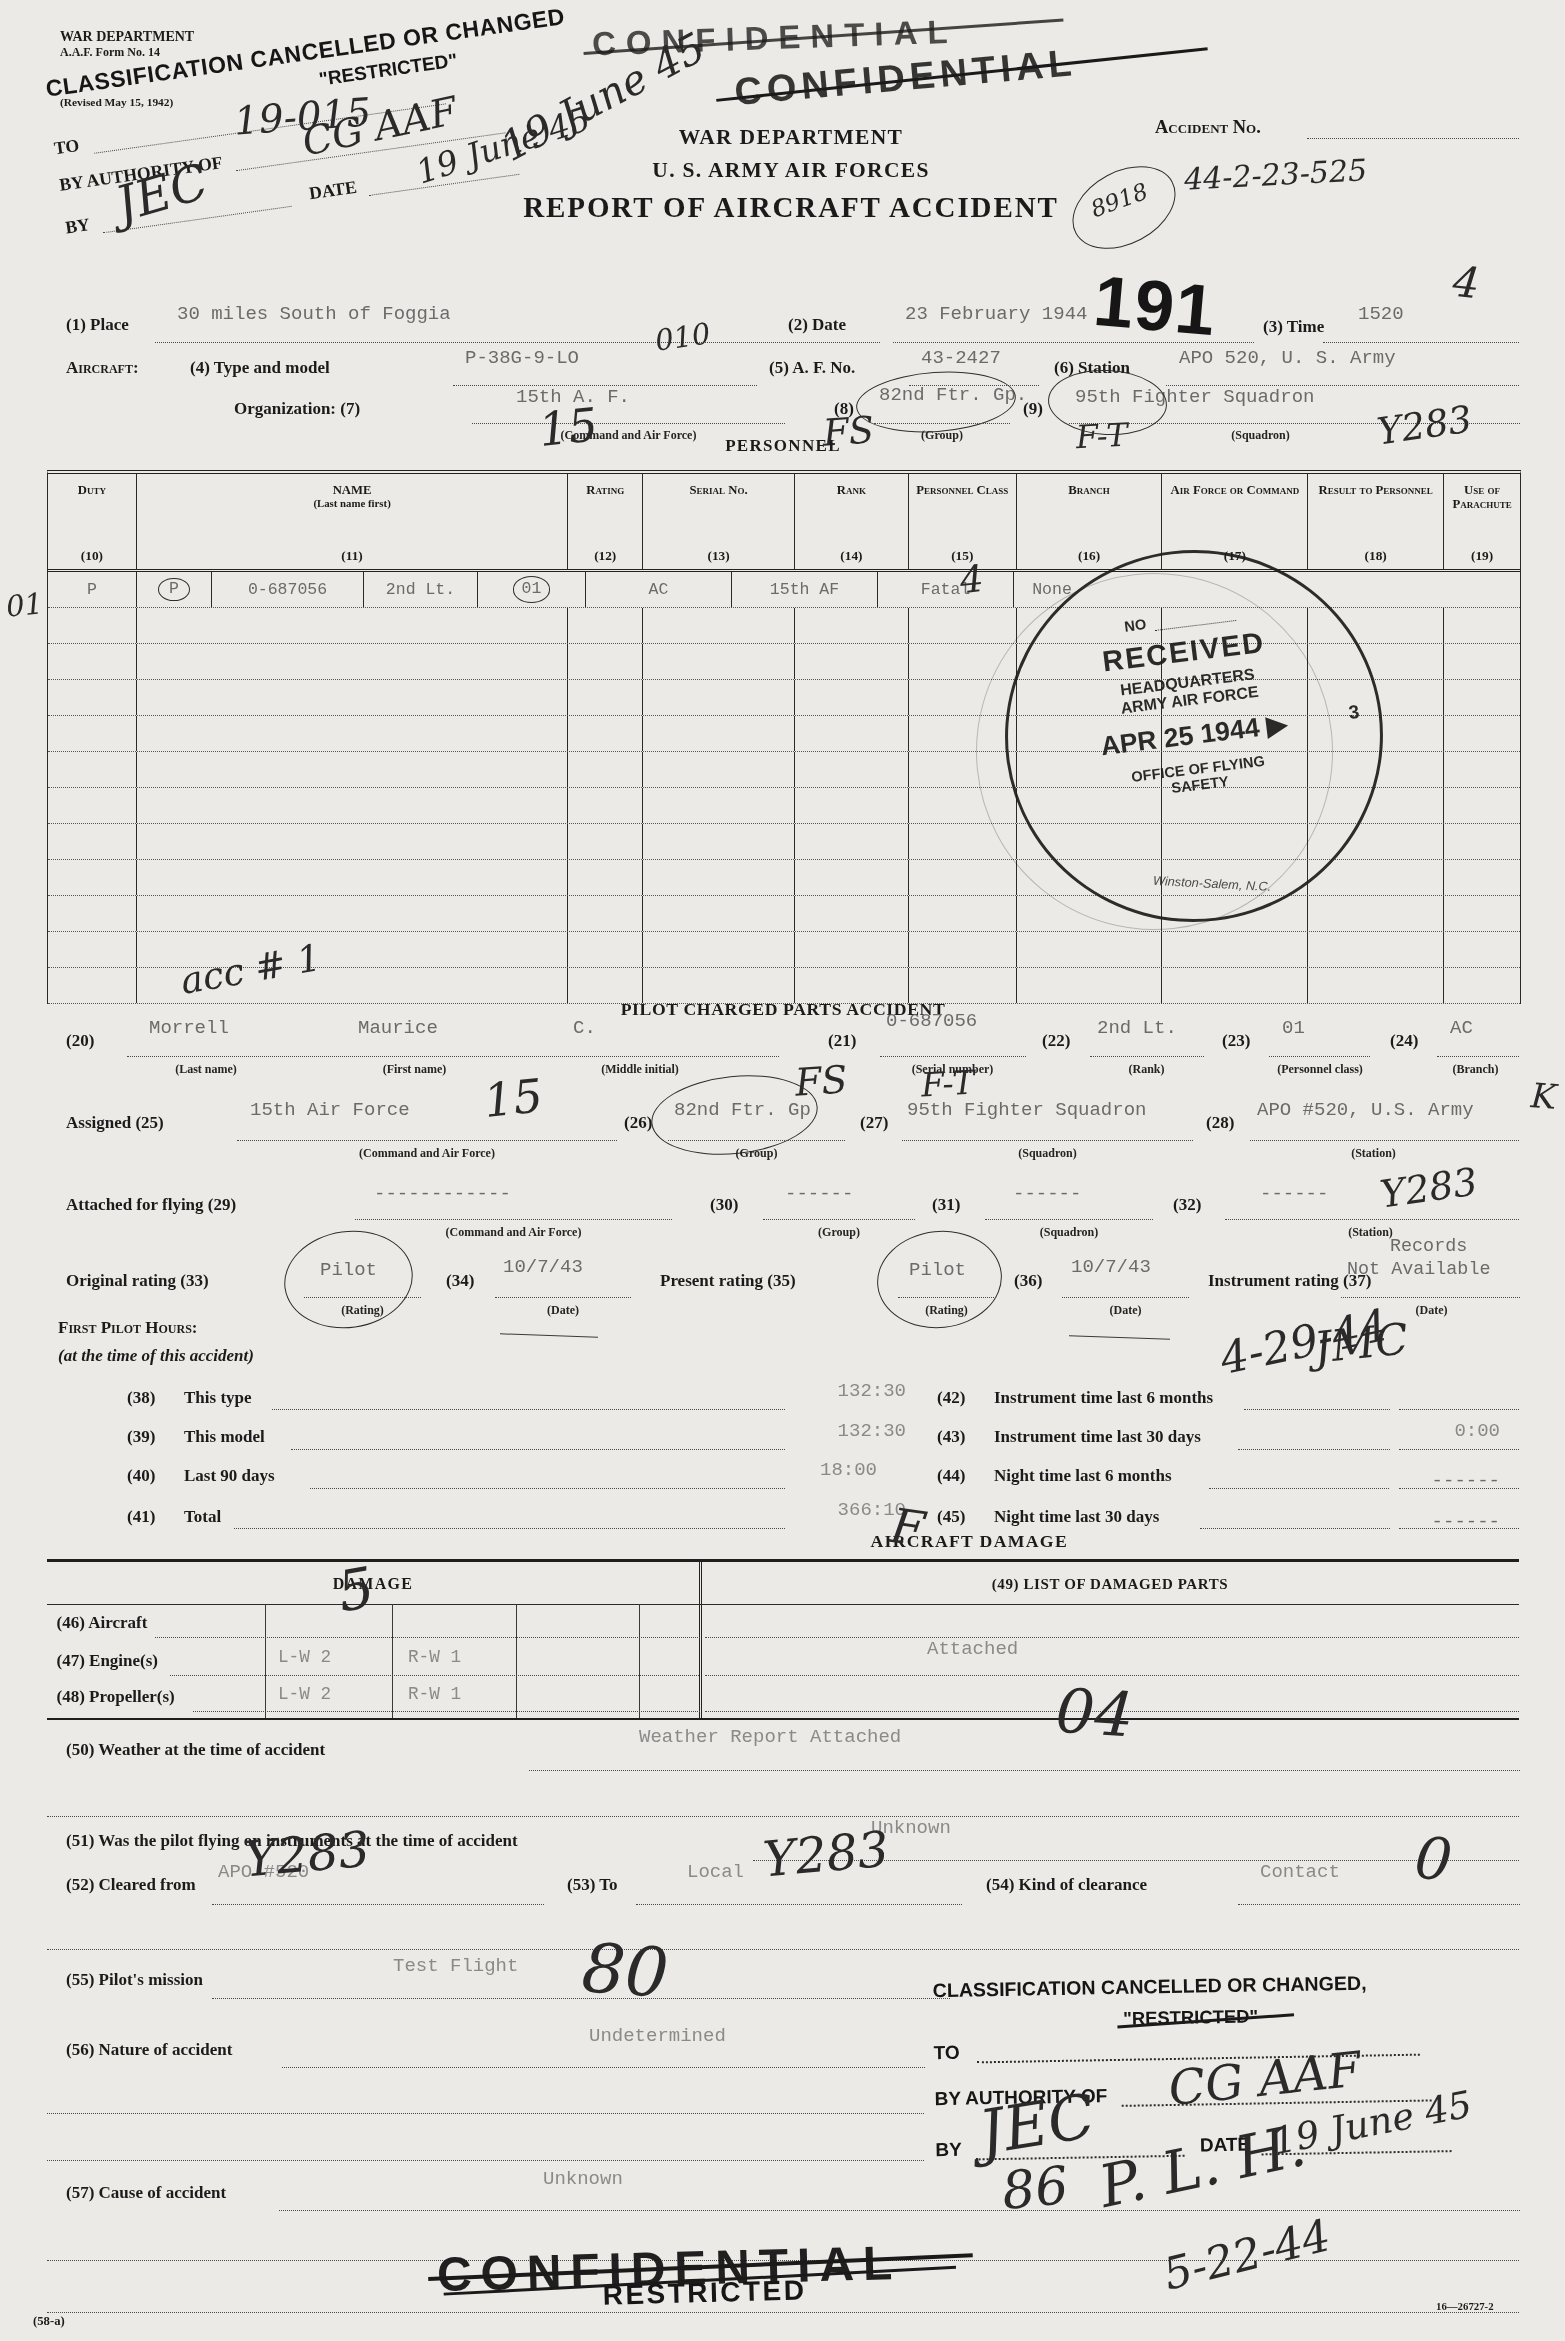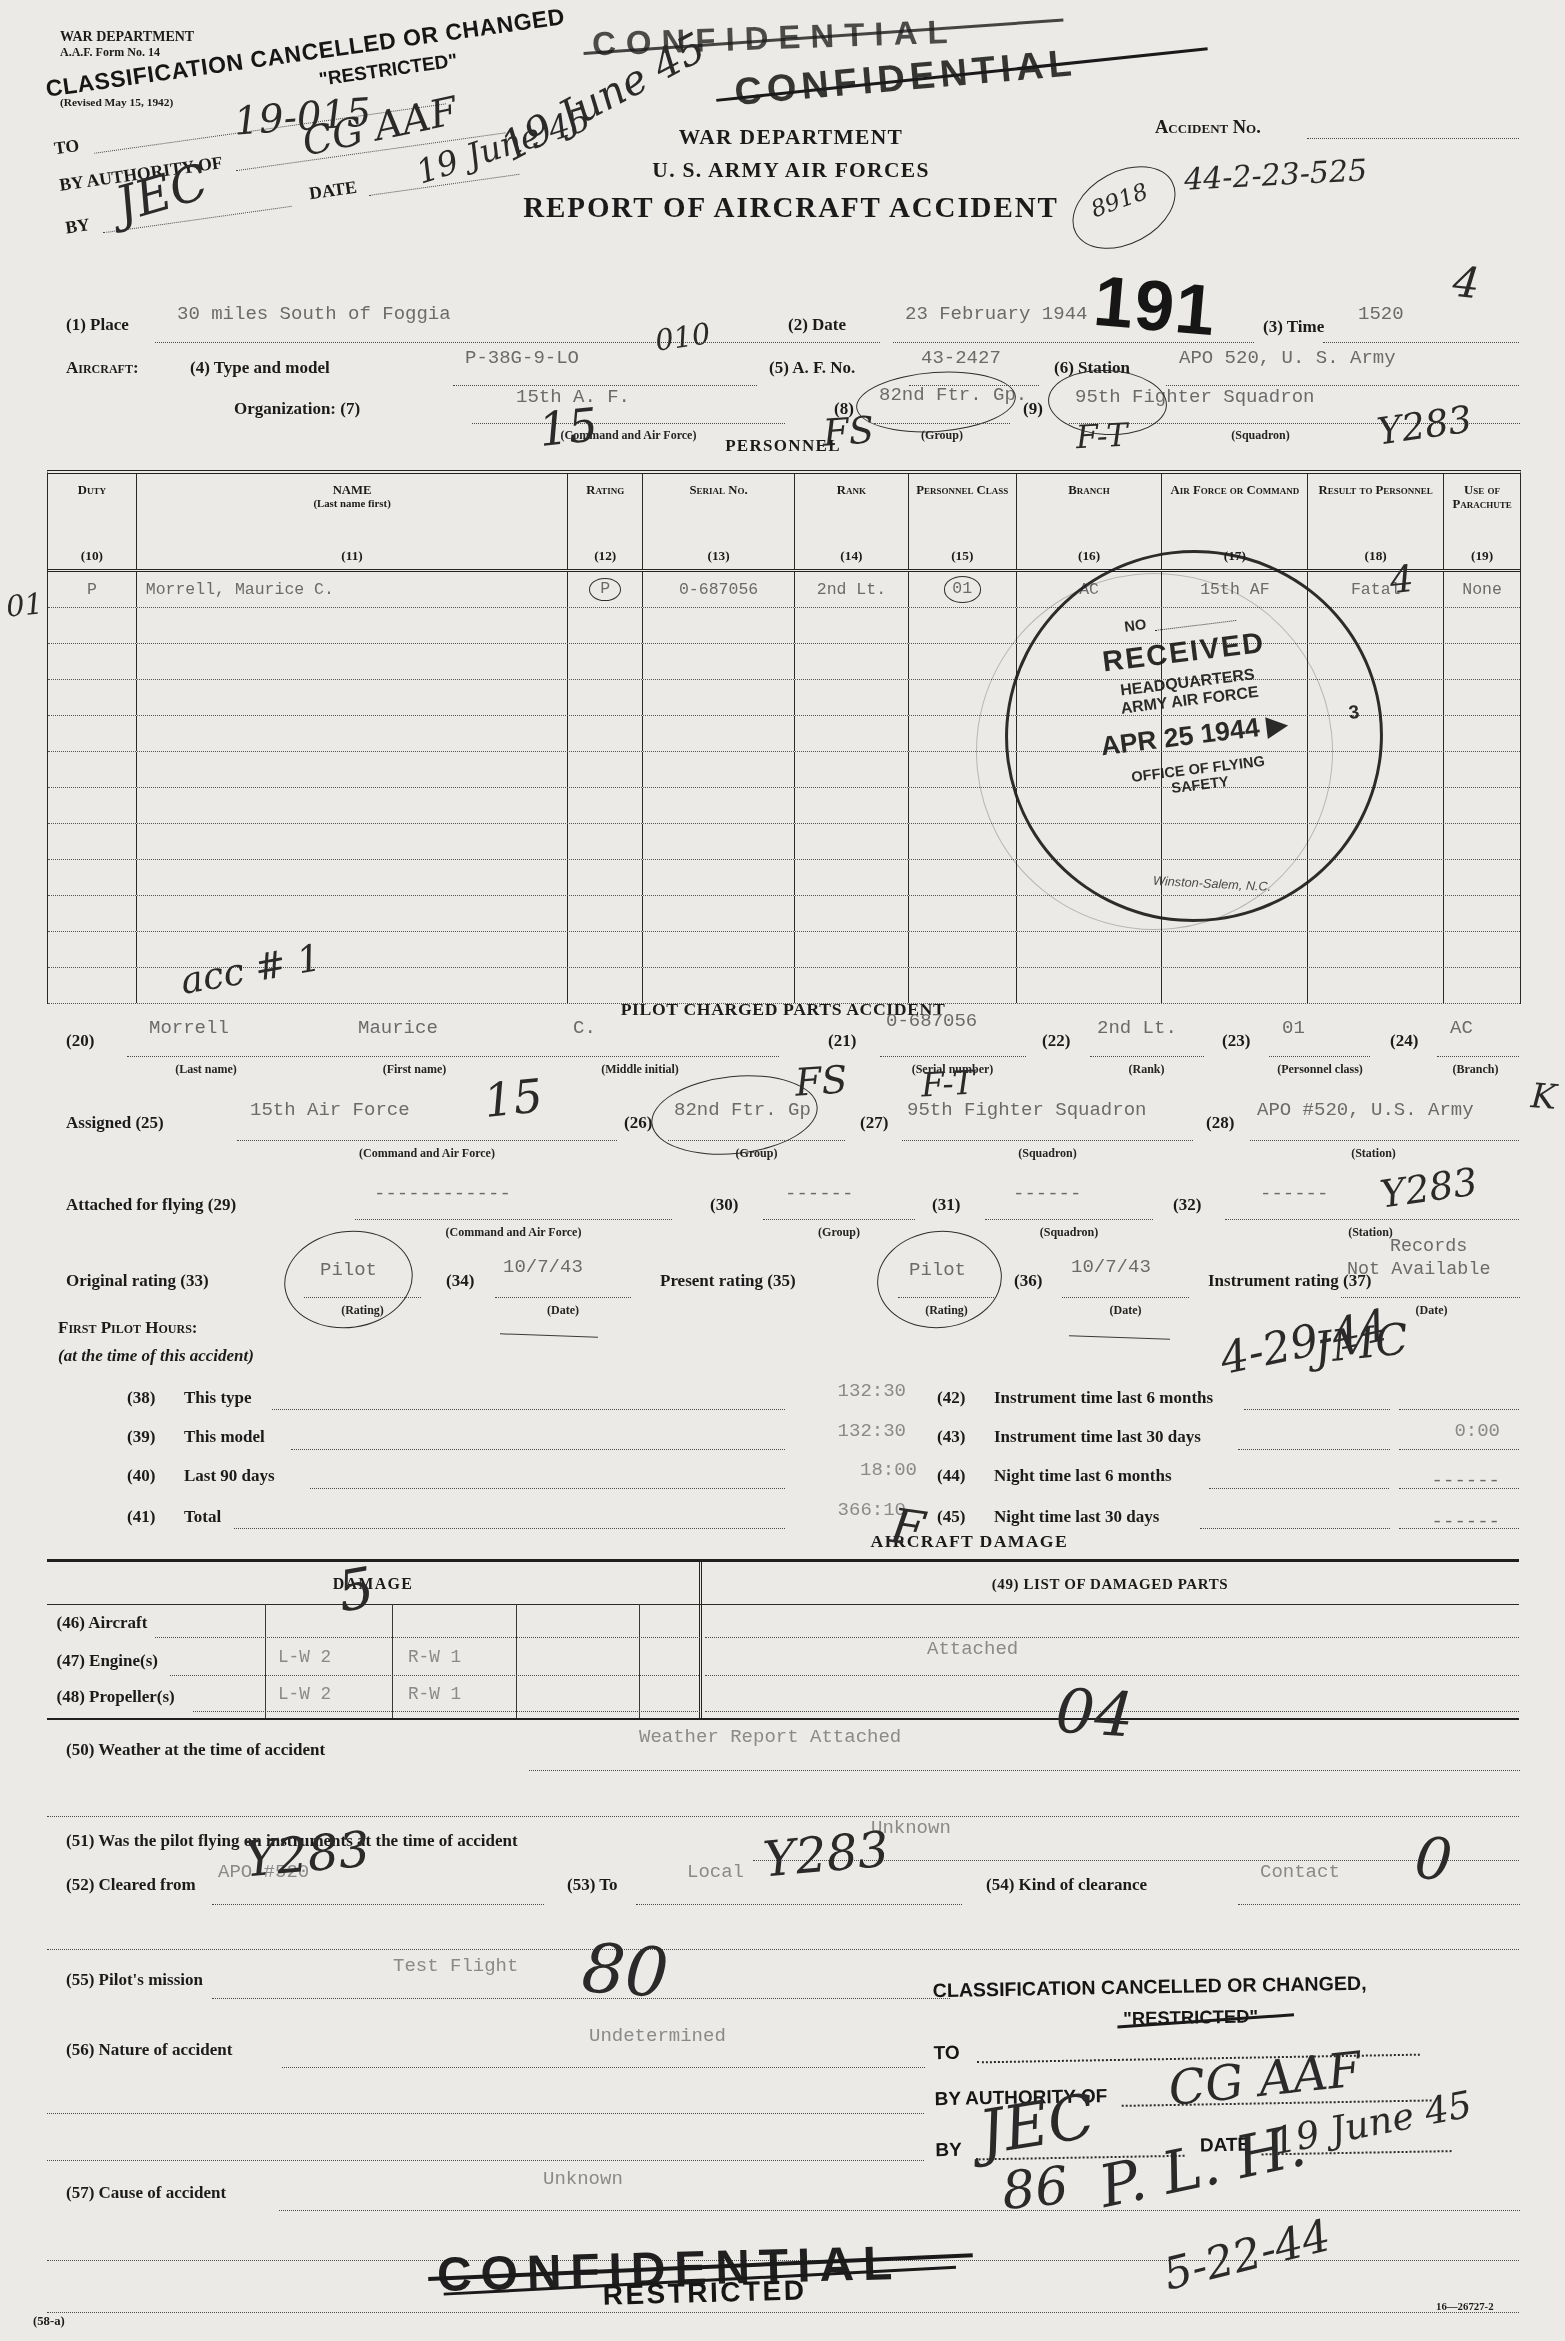--- a/index.html
+++ b/index.html
@@ -175,21 +175,20 @@
           <span class="phtitle">Result to Personnel</span>
           <span class="phnum">(18)</span>
         </div>
       <div class="phcell" style="width:76px;">
           <span class="phtitle">Use of Parachute</span>
           <span class="phnum">(19)</span>
         </div>
     </div>
     <div class="prow">
       <div class="pcell" style="width:89px;">P</div>
-      <div class="pcell" style="width:432px;justify-content:flex-start;padding-left:8.9px;">Morrell, Maurice C.</div>
       <div class="pcell" style="width:75px;">
           <span class="circle" style="padding:0 10px 2.5px;">P</span>
         </div>
       <div class="pcell" style="width:152px;">0-687056</div>
       <div class="pcell" style="width:114px;">2nd Lt.</div>
       <div class="pcell" style="width:108px;">
           <span class="circle" style="padding:1.3px 7.6px 3.8px;border-width:1.3px;">01</span>
         </div>
       <div class="pcell" style="width:146px;">AC</div>
       <div class="pcell" style="width:146px;">15th AF</div>
@@ -453,21 +452,21 @@
   <div class="lbl abs" style="left:184px;top:1388px;font-size:17px;">This type</div>
   <div class="dots abs" style="left:272px;top:1409px;width:513px;"></div>
   <div class="typed faint abs" style="left:795px;top:1380px;width:111px;text-align:right;font-size:19px;">132:30</div>
   <div class="lbl abs" style="left:127px;top:1427px;font-size:17px;">(39)</div>
   <div class="lbl abs" style="left:184px;top:1427px;font-size:17px;">This model</div>
   <div class="dots abs" style="left:291px;top:1449px;width:494px;"></div>
   <div class="typed faint abs" style="left:795px;top:1420px;width:111px;text-align:right;font-size:19px;">132:30</div>
   <div class="lbl abs" style="left:127px;top:1466px;font-size:17px;">(40)</div>
   <div class="lbl abs" style="left:184px;top:1466px;font-size:17px;">Last 90 days</div>
   <div class="dots abs" style="left:310px;top:1488px;width:475px;"></div>
-  <div class="typed faint abs" style="left:806px;top:1459px;width:111px;text-align:right;font-size:19px;">18:00</div>
+  <div class="typed faint abs" style="left:766px;top:1459px;width:111px;text-align:right;font-size:19px;">18:00</div>
   <div class="lbl abs" style="left:127px;top:1507px;font-size:17px;">(41)</div>
   <div class="lbl abs" style="left:184px;top:1507px;font-size:17px;">Total</div>
   <div class="dots abs" style="left:234px;top:1528px;width:551px;"></div>
   <div class="typed faint abs" style="left:795px;top:1499px;width:111px;text-align:right;font-size:19px;">366:10</div>
 
   <div class="lbl abs" style="left:937px;top:1388px;font-size:17px;">(42)</div>
   <div class="lbl abs" style="left:994px;top:1388px;font-size:17px;">Instrument time last 6 months</div>
   <div class="dots abs" style="left:1244px;top:1409px;width:146px;"></div>
   <div class="dots abs" style="left:1399px;top:1409px;width:120px;"></div>
   <div class="typed faint abs" style="left:1396px;top:1380px;width:104px;text-align:right;font-size:19px;"></div>

